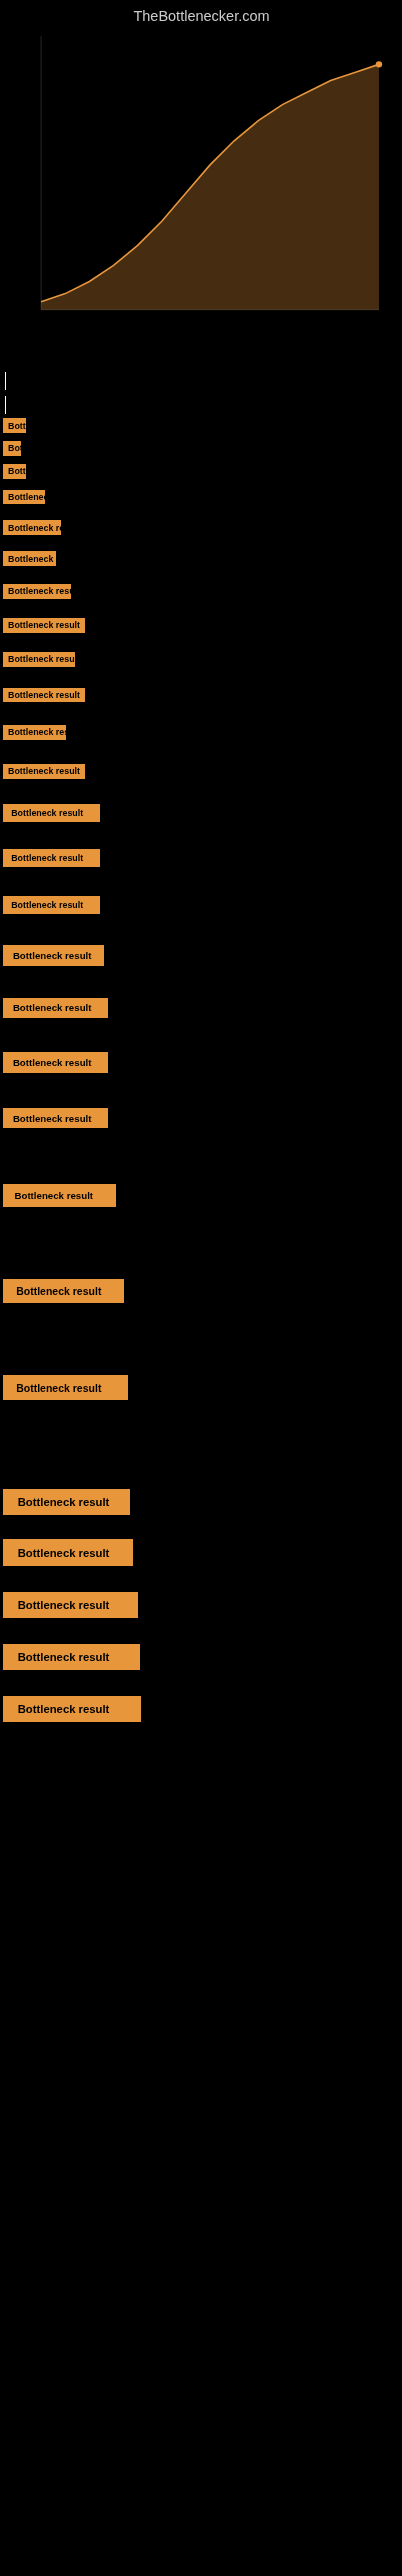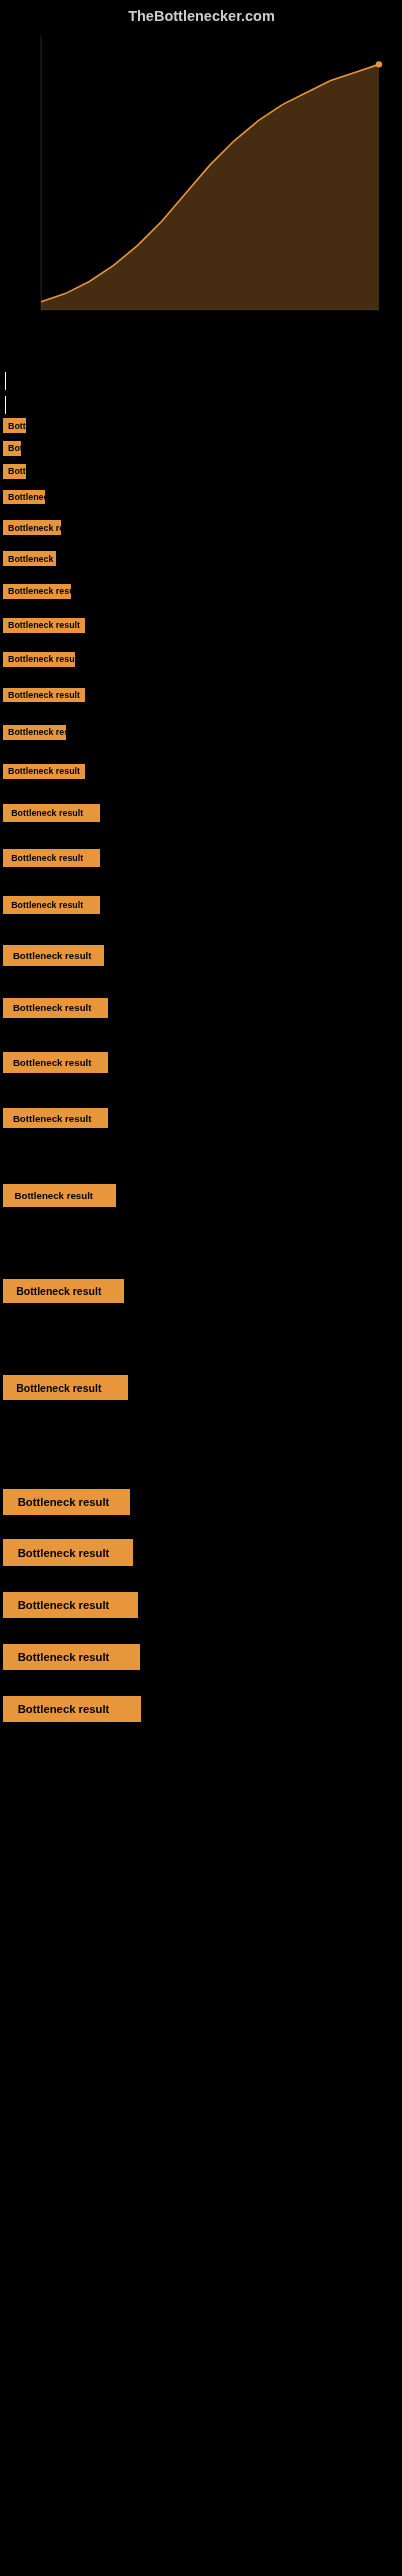--- a/index.html
+++ b/index.html
@@ -14,21 +14,21 @@
       min-height: 2576px;
       font-family: Arial, sans-serif;
       position: relative;
     }
 
     .site-title {
       color: #cccccc;
       font-size: 14.5px;
       text-align: center;
       padding: 8px 0 4px 0;
-      font-weight: bold;
+      font-weight: normal;
     }
 
     .chart-area {
       width: 100%;
       height: 338px;
       background-color: #000000;
       position: relative;
     }
 
     .chart-inner {

